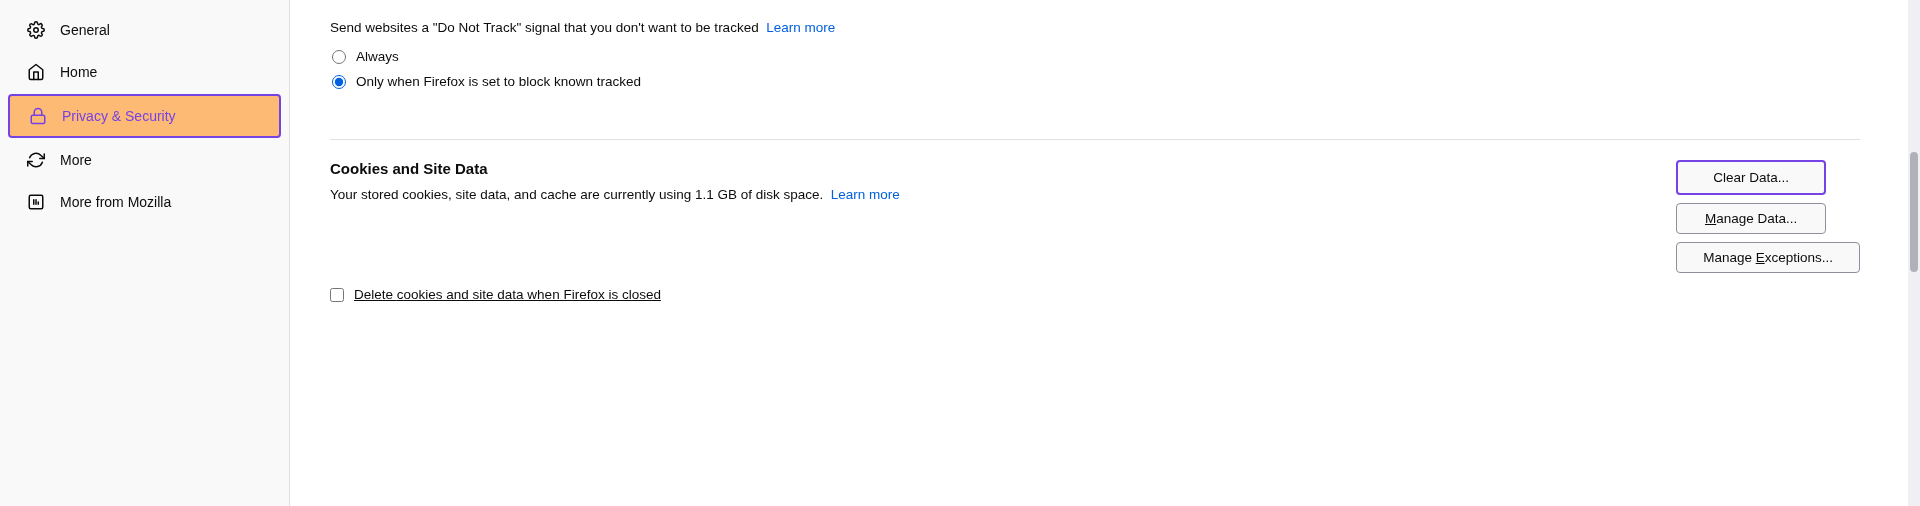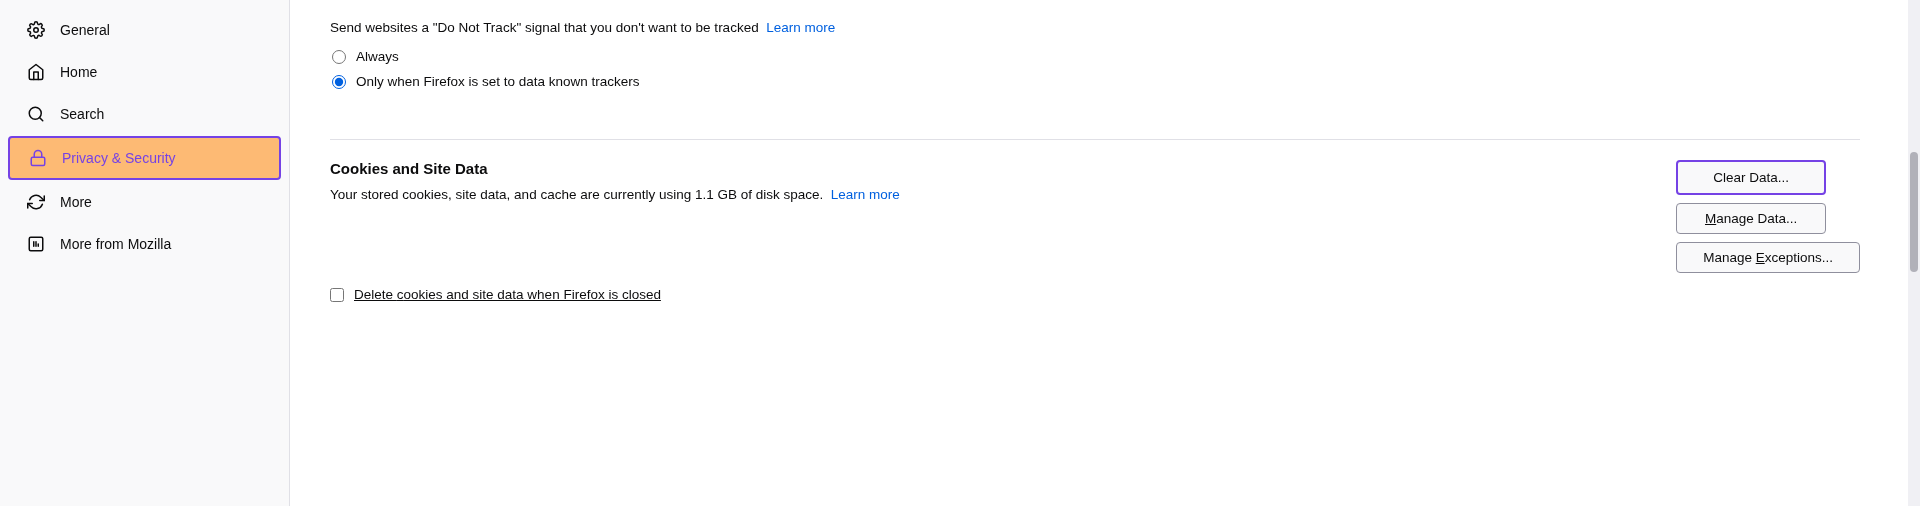--- a/index.html
+++ b/index.html
@@ -238,29 +238,20 @@
   <div class="sidebar-item">
     <span class="icon">
       <svg width="18" height="18" viewBox="0 0 24 24" fill="none" stroke="#0c0c0d" stroke-width="2" stroke-linecap="round" stroke-linejoin="round">
         <path d="M3 9l9-7 9 7v11a2 2 0 0 1-2 2H5a2 2 0 0 1-2-2z"></path>
         <polyline points="9 22 9 12 15 12 15 22"></polyline>
       </svg>
     </span>
     <span class="label">Home</span>
   </div>
 
-  <div class="sidebar-item">
-    <span class="icon">
-      <svg width="18" height="18" viewBox="0 0 24 24" fill="none" stroke="#0c0c0d" stroke-width="2" stroke-linecap="round" stroke-linejoin="round">
-        <circle cx="11" cy="11" r="8"></circle>
-        <line x1="21" y1="21" x2="16.65" y2="16.65"></line>
-      </svg>
-    </span>
-    <span class="label">Search</span>
-  </div>
 
   <div class="sidebar-item active">
     <span class="icon">
       <svg width="18" height="18" viewBox="0 0 24 24" fill="none" stroke="#7542E5" stroke-width="2" stroke-linecap="round" stroke-linejoin="round">
         <rect x="3" y="11" width="18" height="11" rx="2" ry="2"></rect>
         <path d="M7 11V7a5 5 0 0 1 10 0v4"></path>
       </svg>
     </span>
     <span class="label">Privacy &amp; Security</span>
   </div>
@@ -297,21 +288,21 @@
       <span>Send websites a "Do Not Track" signal that you don't want to be tracked</span>
       &nbsp;<a class="learn-more-link" href="#">Learn more</a>
     </div>
     <div class="radio-group">
       <label class="radio-option">
         <input type="radio" name="dnt" style="">
         <span>Always</span>
       </label>
       <label class="radio-option">
         <input type="radio" name="dnt" checked="" style="">
-        <span>Only when Firefox is set to data known trackers</span>
+        <span>Only when Firefox is set to block known tracked</span>
       </label>
     </div>
   </div>
 
   <hr class="section-divider">
 
   <div class="cookies-section">
     <div class="cookies-header">
 
       <div class="cookies-info">

